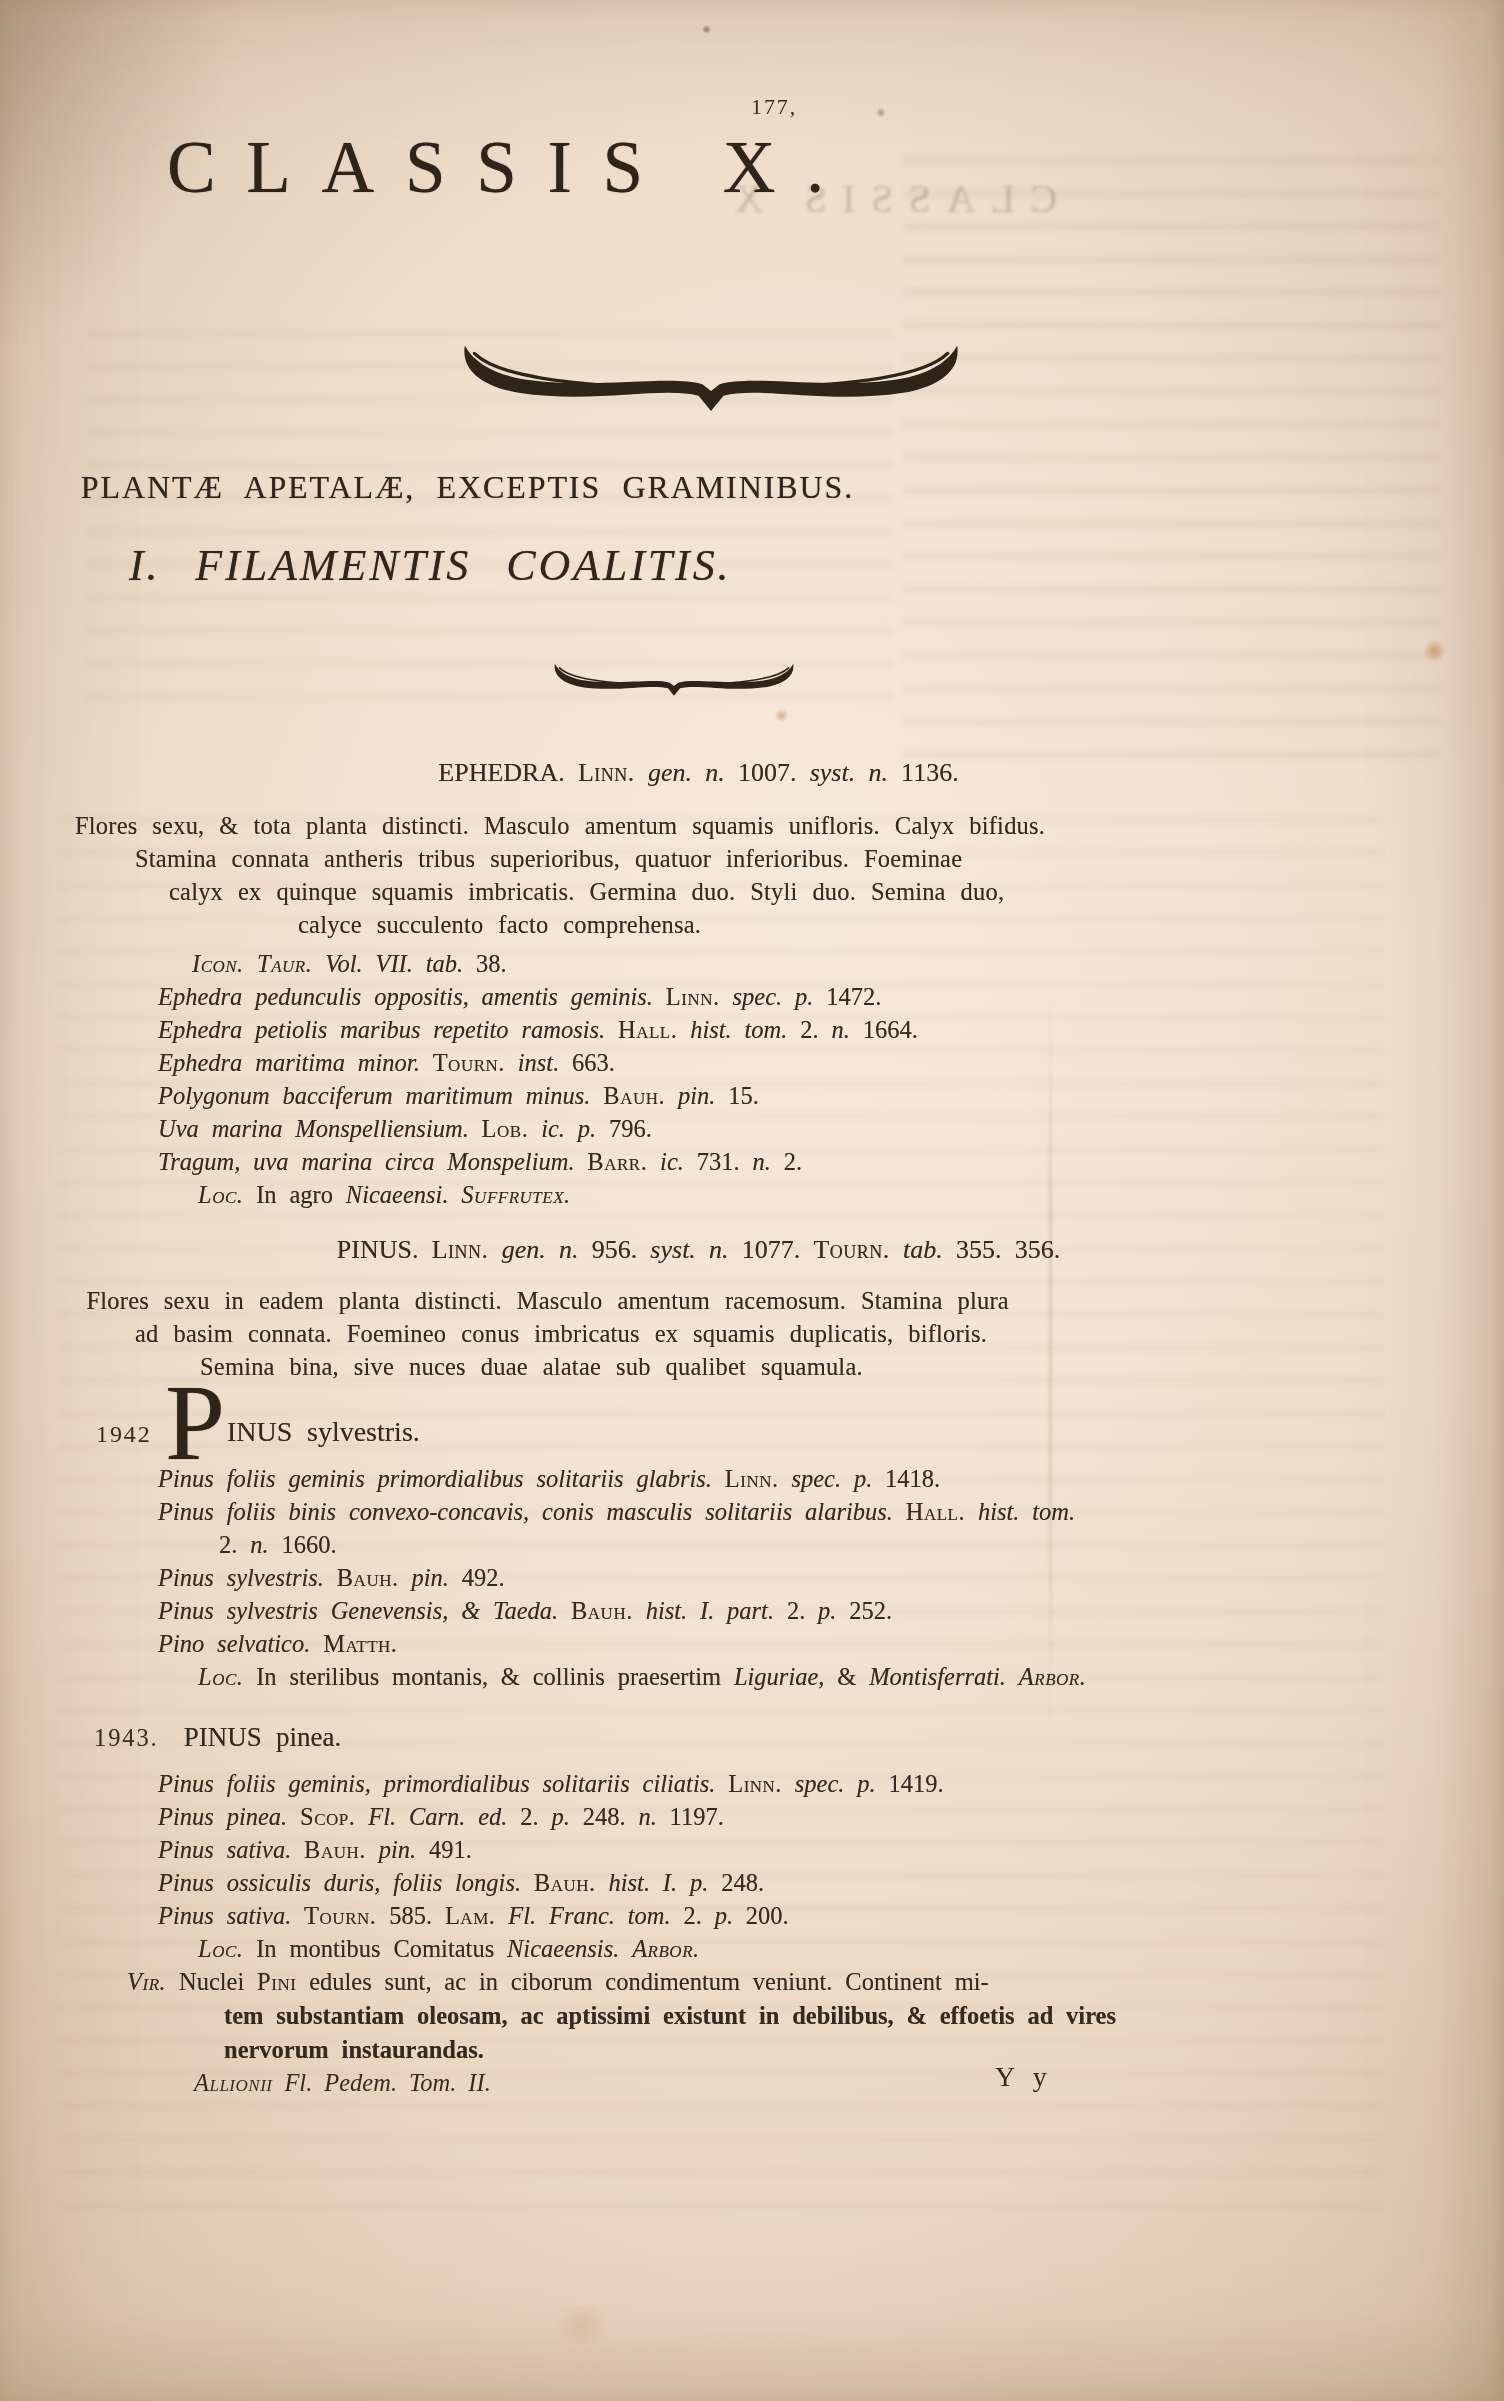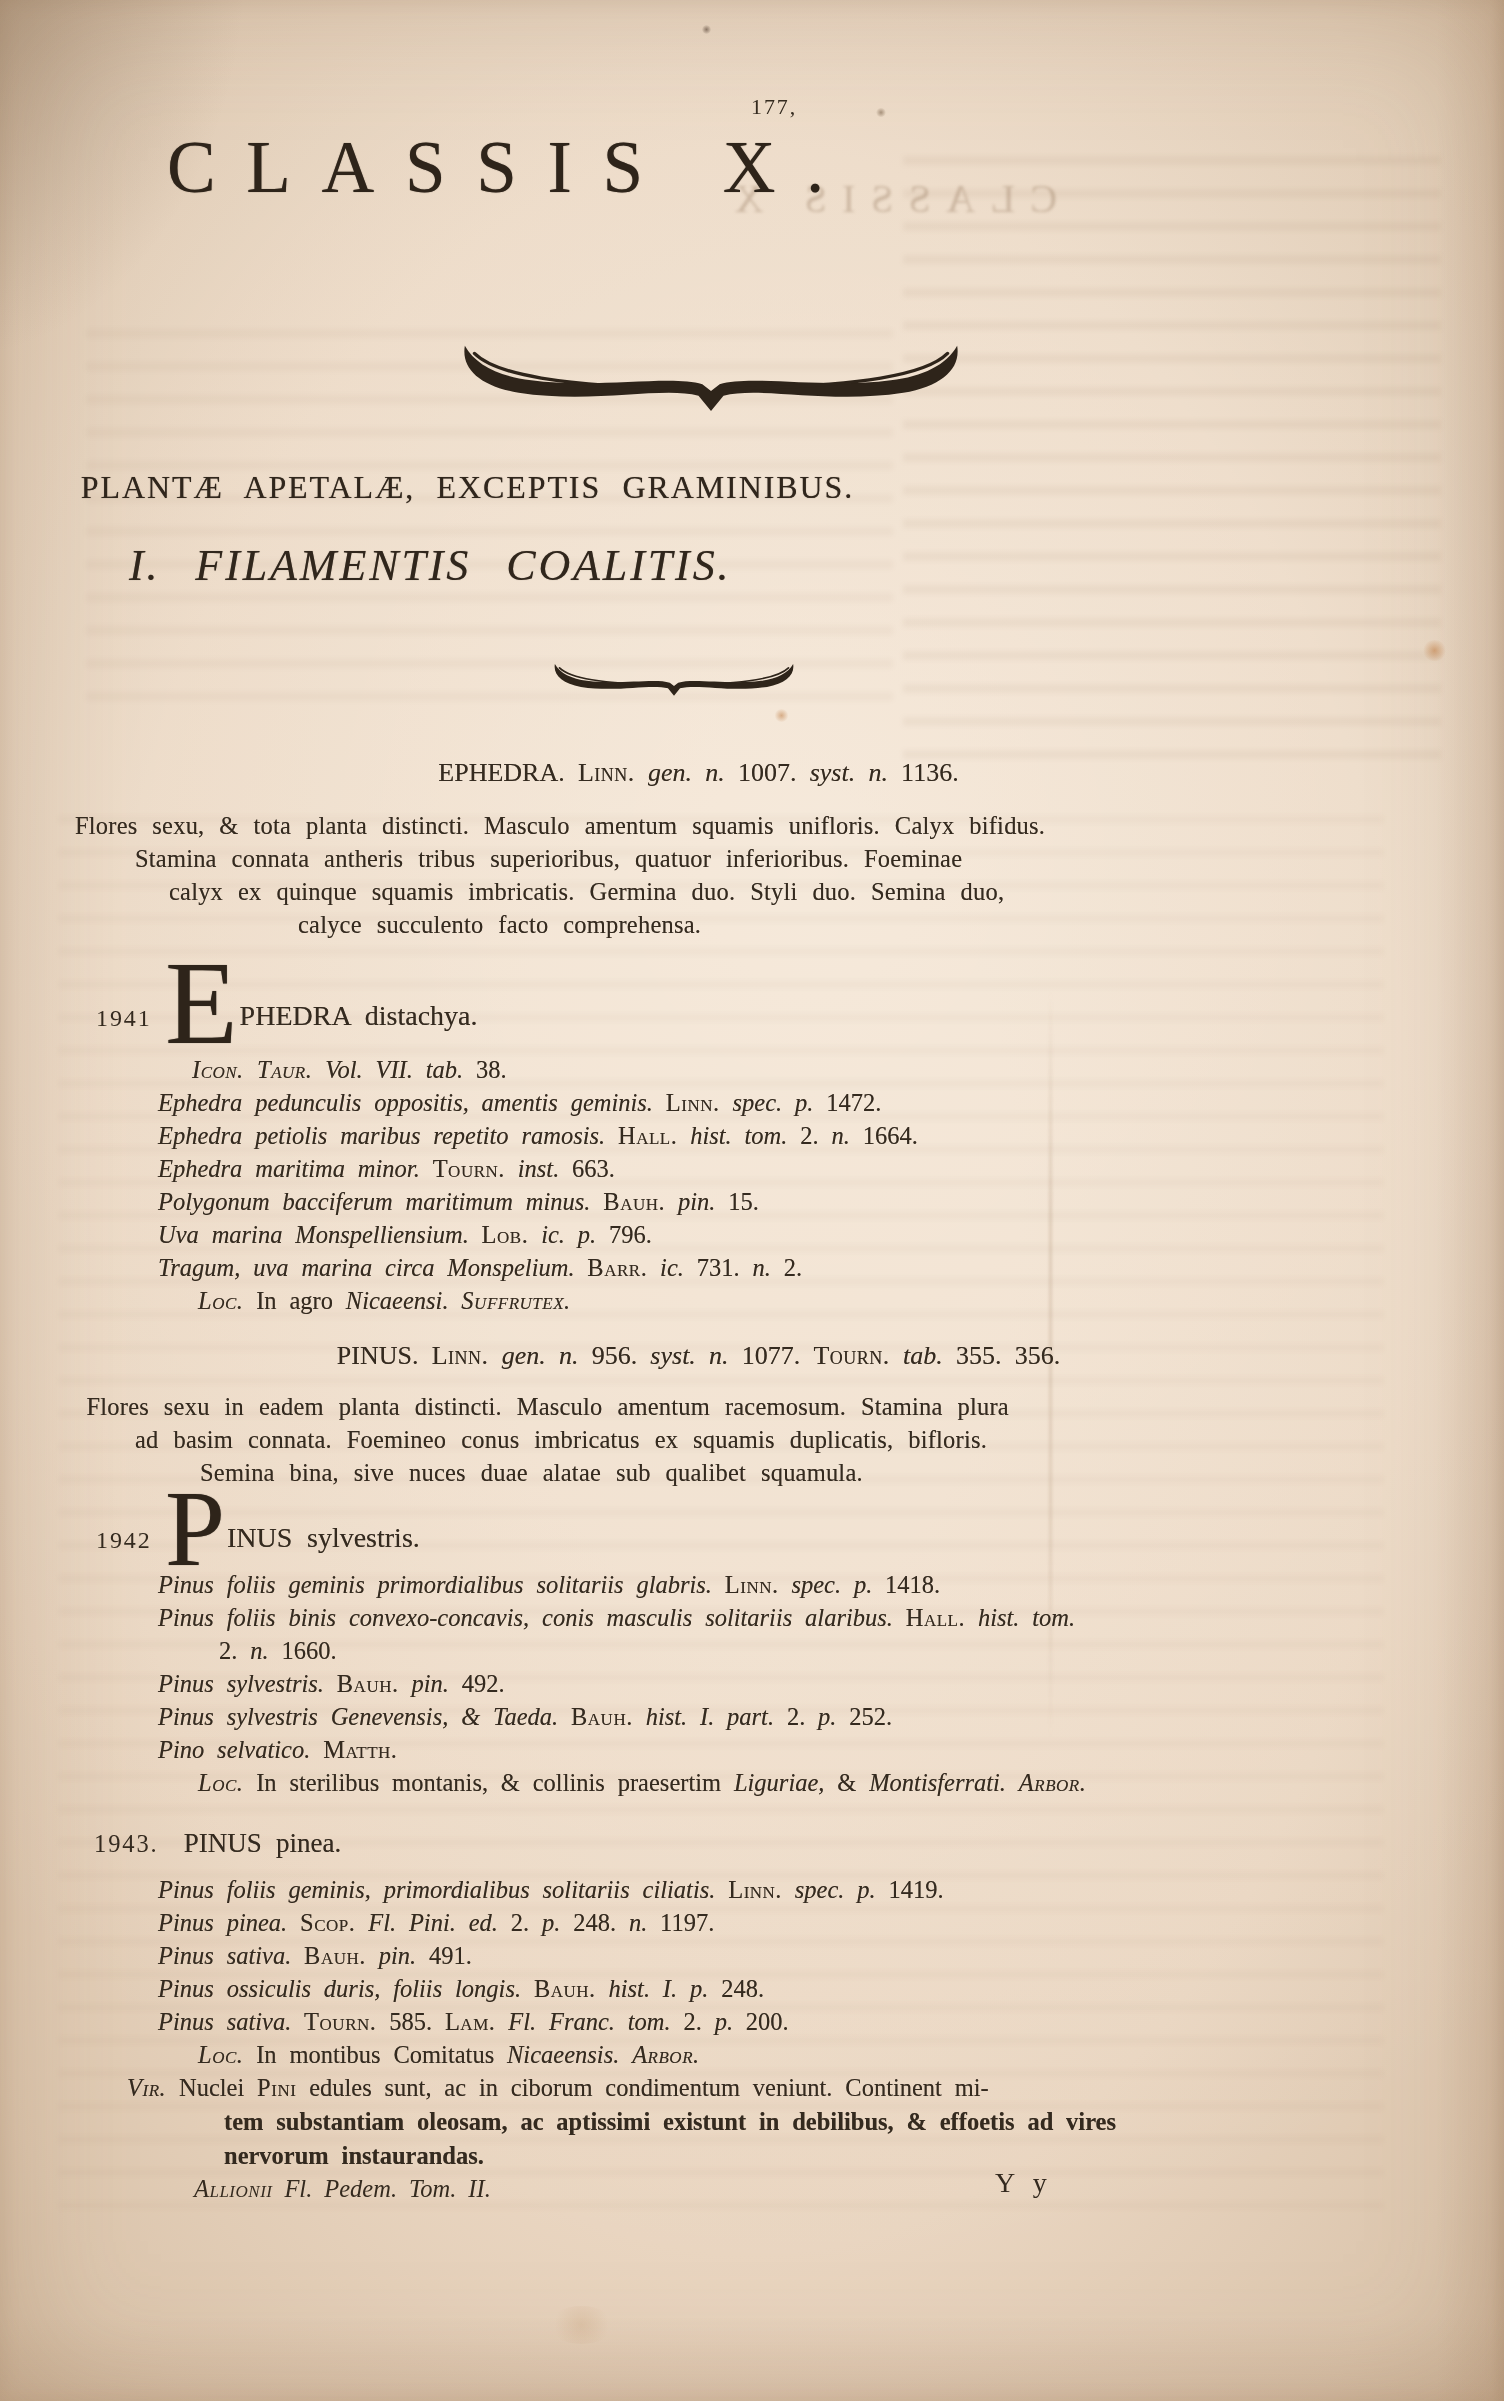--- a/index.html
+++ b/index.html
@@ -146,25 +146,20 @@
     <section>
       <div class="gheading gh1"><span class="seg-rm">EPHEDRA. </span><span class="seg-sc">Linn.</span><span class="seg-rm"> </span><span class="seg-it">gen. n.</span><span class="seg-rm"> 1007. </span><span class="seg-it">syst. n.</span><span class="seg-rm"> 1136.</span></div>
 
       <div class="desc">
         <div class="dl d0">Flores sexu, &amp; tota planta distincti. Masculo amentum squamis unifloris. Calyx bifidus.</div>
         <div class="dl d1">Stamina connata antheris tribus superioribus, quatuor inferioribus. Foeminae</div>
         <div class="dl d2">calyx ex quinque squamis imbricatis. Germina duo. Styli duo. Semina duo,</div>
         <div class="dl d3">calyce succulento facto comprehensa.</div>
       </div>
 
-      <div class="entry-row er1">
-        <span class="eno">1941</span>
-        <span class="dcap">E</span>
-        <span class="ename">PHEDRA distachya.</span>
-      </div>
 
       <div class="cites c1">
         <div class="t-line ind-icon"><span class="seg-scit">Icon. Taur.</span><span class="seg-it"> Vol. VII. tab. </span><span class="seg-rm">38.</span></div>
         <div class="t-line ind-cite"><span class="seg-it">Ephedra pedunculis oppositis, amentis geminis. </span><span class="seg-sc">Linn.</span><span class="seg-rm"> </span><span class="seg-it">spec. p.</span><span class="seg-rm"> 1472.</span></div>
         <div class="t-line ind-cite"><span class="seg-it">Ephedra petiolis maribus repetito ramosis. </span><span class="seg-sc">Hall.</span><span class="seg-rm"> </span><span class="seg-it">hist. tom.</span><span class="seg-rm"> 2. </span><span class="seg-it">n.</span><span class="seg-rm"> 1664.</span></div>
         <div class="t-line ind-cite"><span class="seg-it">Ephedra maritima minor. </span><span class="seg-sc">Tourn.</span><span class="seg-rm"> </span><span class="seg-it">inst.</span><span class="seg-rm"> 663.</span></div>
         <div class="t-line ind-cite"><span class="seg-it">Polygonum bacciferum maritimum minus. </span><span class="seg-sc">Bauh.</span><span class="seg-rm"> </span><span class="seg-it">pin.</span><span class="seg-rm"> 15.</span></div>
         <div class="t-line ind-cite"><span class="seg-it">Uva marina Monspelliensium. </span><span class="seg-sc">Lob.</span><span class="seg-rm"> </span><span class="seg-it">ic. p.</span><span class="seg-rm"> 796.</span></div>
         <div class="t-line ind-cite"><span class="seg-it">Tragum, uva marina circa Monspelium. </span><span class="seg-sc">Barr.</span><span class="seg-rm"> </span><span class="seg-it">ic.</span><span class="seg-rm"> 731. </span><span class="seg-it">n.</span><span class="seg-rm"> 2.</span></div>
         <div class="t-line ind-loc"><span class="seg-scit">Loc.</span><span class="seg-rm"> In agro </span><span class="seg-it">Nicaeensi. </span><span class="seg-scit">Suffrutex.</span></div>
@@ -196,21 +191,21 @@
         <div class="t-line ind-loc"><span class="seg-scit">Loc.</span><span class="seg-rm"> In sterilibus montanis, &amp; collinis praesertim </span><span class="seg-it">Liguriae,</span><span class="seg-rm"> &amp; </span><span class="seg-it">Montisferrati. </span><span class="seg-scit">Arbor.</span></div>
       </div>
 
       <div class="entry-row er3">
         <span class="eno3">1943.</span>
         <span class="ename3">PINUS pinea.</span>
       </div>
 
       <div class="cites c3">
         <div class="t-line ind-cite"><span class="seg-it">Pinus foliis geminis, primordialibus solitariis ciliatis. </span><span class="seg-sc">Linn.</span><span class="seg-rm"> </span><span class="seg-it">spec. p.</span><span class="seg-rm"> 1419.</span></div>
-        <div class="t-line ind-cite"><span class="seg-it">Pinus pinea. </span><span class="seg-sc">Scop.</span><span class="seg-rm"> </span><span class="seg-it">Fl. Pini. ed.</span><span class="seg-rm"> 2. </span><span class="seg-it">p.</span><span class="seg-rm"> 248. </span><span class="seg-it">n.</span><span class="seg-rm"> 1197.</span></div>
+        <div class="t-line ind-cite"><span class="seg-it">Pinus pinea. </span><span class="seg-sc">Scop.</span><span class="seg-rm"> </span><span class="seg-it">Fl. Carn. ed.</span><span class="seg-rm"> 2. </span><span class="seg-it">p.</span><span class="seg-rm"> 248. </span><span class="seg-it">n.</span><span class="seg-rm"> 1197.</span></div>
         <div class="t-line ind-cite"><span class="seg-it">Pinus sativa. </span><span class="seg-sc">Bauh.</span><span class="seg-rm"> </span><span class="seg-it">pin.</span><span class="seg-rm"> 491.</span></div>
         <div class="t-line ind-cite"><span class="seg-it">Pinus ossiculis duris, foliis longis. </span><span class="seg-sc">Bauh.</span><span class="seg-rm"> </span><span class="seg-it">hist. I. p.</span><span class="seg-rm"> 248.</span></div>
         <div class="t-line ind-cite"><span class="seg-it">Pinus sativa. </span><span class="seg-sc">Tourn.</span><span class="seg-rm"> 585. </span><span class="seg-sc">Lam.</span><span class="seg-rm"> </span><span class="seg-it">Fl. Franc. tom.</span><span class="seg-rm"> 2. </span><span class="seg-it">p.</span><span class="seg-rm"> 200.</span></div>
         <div class="t-line ind-loc"><span class="seg-scit">Loc.</span><span class="seg-rm"> In montibus Comitatus </span><span class="seg-it">Nicaeensis. </span><span class="seg-scit">Arbor.</span></div>
         <div class="t-line vir-line ind-vir"><span class="seg-scit">Vir.</span><span class="seg-rm"> Nuclei </span><span class="seg-sc">Pini</span><span class="seg-rm"> edules sunt, ac in ciborum condimentum veniunt. Continent mi-</span></div>
         <div class="t-line vir-line ind-vircont"><span class="seg-rm">tem substantiam oleosam, ac aptissimi existunt in debilibus, &amp; effoetis ad vires</span></div>
         <div class="t-line vir-line ind-vircont"><span class="seg-rm">nervorum instaurandas.</span></div>
       </div>
     </section>
 

